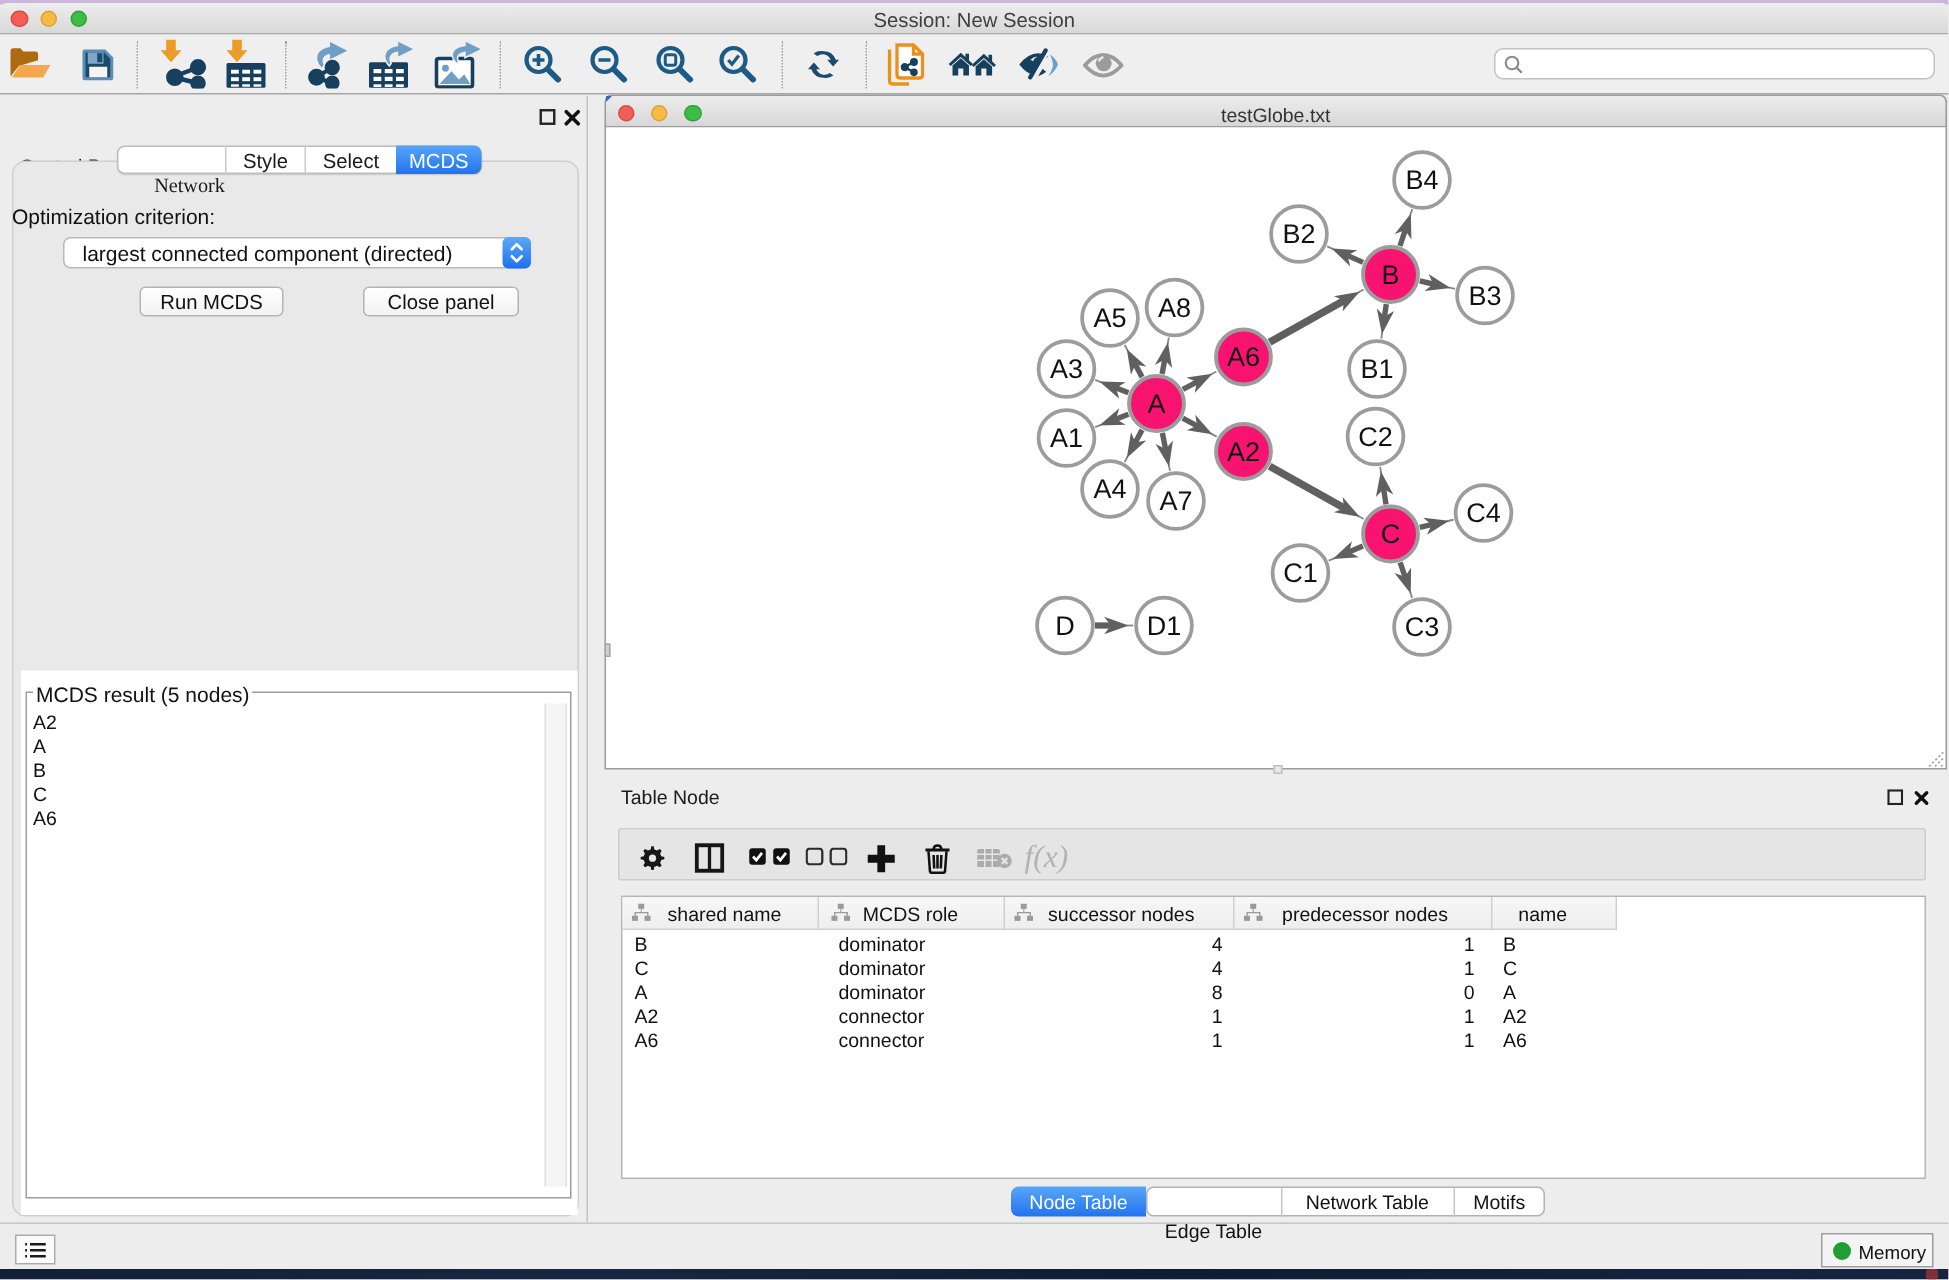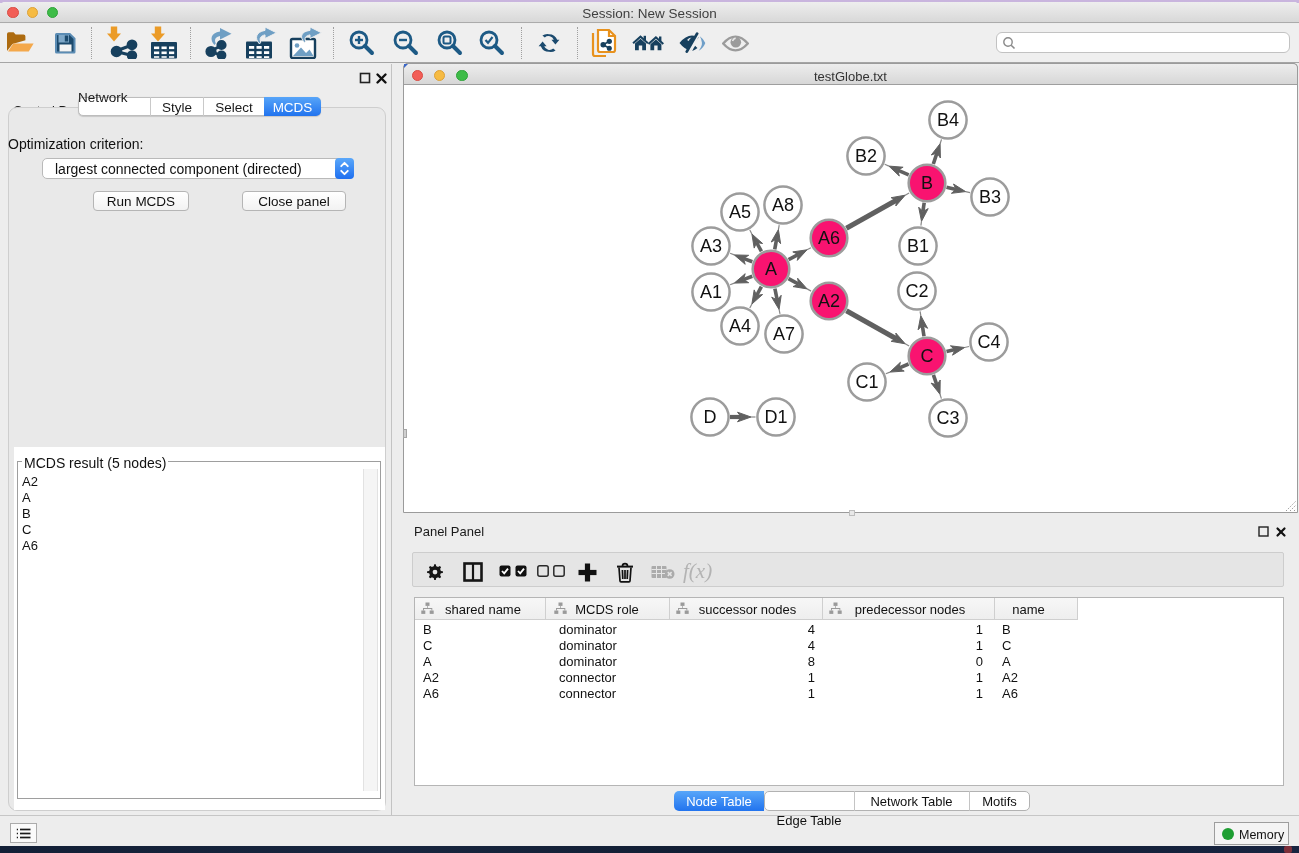--- a/index.html
+++ b/index.html
@@ -202,21 +202,21 @@
       <line x1="10.5" y1="2.5" x2="2.5" y2="10.5"></line>
     </g>
   </svg>
 
 <div class="abs" style="left:8px;top:107px;width:378px;height:704px;background:#e9e9e9;border:1px solid #cecece;border-radius:9px;"></div>
 
 <div class="abs" style="left:78px;top:97px;width:243px;height:19px;background:#fff;border:1px solid #bdbdbd;border-radius:5px;box-shadow:0 0.5px 1px rgba(0,0,0,.15);"></div>
 <div class="abs" style="left:150px;top:97px;width:1px;height:19px;background:#c9c9c9;"></div>
 <div class="abs" style="left:203px;top:97px;width:1px;height:19px;background:#c9c9c9;"></div>
 <div class="abs" style="left:264px;top:97px;width:57px;height:19px;background:linear-gradient(#57a5f9,#2173ee);border-radius:0 5px 5px 0;"></div>
-<div class="abs" style="left:78px;top:90px;width:72px;text-align:left;font-size:13.5px;color:#1a1a1a;">Network</div>
+<div class="abs" style="left:78px;top:116px;width:72px;text-align:right;font-size:13.5px;color:#1a1a1a;font-family:Liberation Serif, serif;">Network</div>
 <div class="abs" style="left:151px;top:100px;width:52px;text-align:center;font-size:13.5px;color:#1a1a1a;">Style</div>
 <div class="abs" style="left:204px;top:100px;width:60px;text-align:center;font-size:13.5px;color:#1a1a1a;">Select</div>
 <div class="abs" style="left:264px;top:100px;width:57px;text-align:center;font-size:13.5px;color:#fff;">MCDS</div>
 
 <div class="abs" style="left:8px;top:136px;width:378px;text-align:left;font-size:14px;color:#111;">Optimization criterion:</div>
 <div class="abs" style="left:42px;top:158px;width:312px;height:21px;background:#fff;border:1px solid #b9b9b9;border-radius:5px;"></div>
 <div class="abs" style="left:55px;top:161px;font-size:14px;color:#111;">largest connected component (directed)</div>
 <div class="abs" style="left:335px;top:158px;width:19px;height:21px;background:linear-gradient(#5ba8fa,#1e6ff0);border-radius:4px;"></div>
 <svg class="abs" style="left:337px;top:160px;" width="15" height="17" viewBox="0 0 15 17">
 <g stroke="#fff" stroke-width="1.8" fill="none" stroke-linecap="round" stroke-linejoin="round">
@@ -364,21 +364,21 @@
 <text x="948" y="126" text-anchor="middle" font-size="18" fill="#111">B4</text>
 <text x="927" y="362" text-anchor="middle" font-size="18" fill="#111">C</text>
 <text x="867" y="388" text-anchor="middle" font-size="18" fill="#111">C1</text>
 <text x="917" y="297" text-anchor="middle" font-size="18" fill="#111">C2</text>
 <text x="948" y="424" text-anchor="middle" font-size="18" fill="#111">C3</text>
 <text x="989" y="348" text-anchor="middle" font-size="18" fill="#111">C4</text>
 <text x="710" y="423" text-anchor="middle" font-size="18" fill="#111">D</text>
 <text x="776" y="423" text-anchor="middle" font-size="18" fill="#111">D1</text>
 </svg>
 
-<div class="abs" style="left:414px;top:524px;font-size:13px;color:#1a1a1a;">Panel Panel</div>
+<div class="abs" style="left:414px;top:524px;font-size:13px;color:#1a1a1a;">Table Node</div>
 <svg class="abs" style="left:1258px;top:526px;" width="11" height="11" viewBox="0 0 11 11">
     <rect x="1" y="1" width="9" height="9" fill="none" stroke="#222" stroke-width="1.4"></rect>
   </svg>
 <svg class="abs" style="left:1275px;top:526px;" width="12" height="12" viewBox="0 0 12 12">
     <g stroke="#111" stroke-width="2.2" stroke-linecap="round">
       <line x1="2.5" y1="2.5" x2="9.5" y2="9.5"></line>
       <line x1="9.5" y1="2.5" x2="2.5" y2="9.5"></line>
     </g>
   </svg>
 <div class="abs" style="left:412px;top:552px;width:872px;height:35px;background:#e5e5e5;border:1px solid #cdcdcd;border-radius:2px;"></div>

